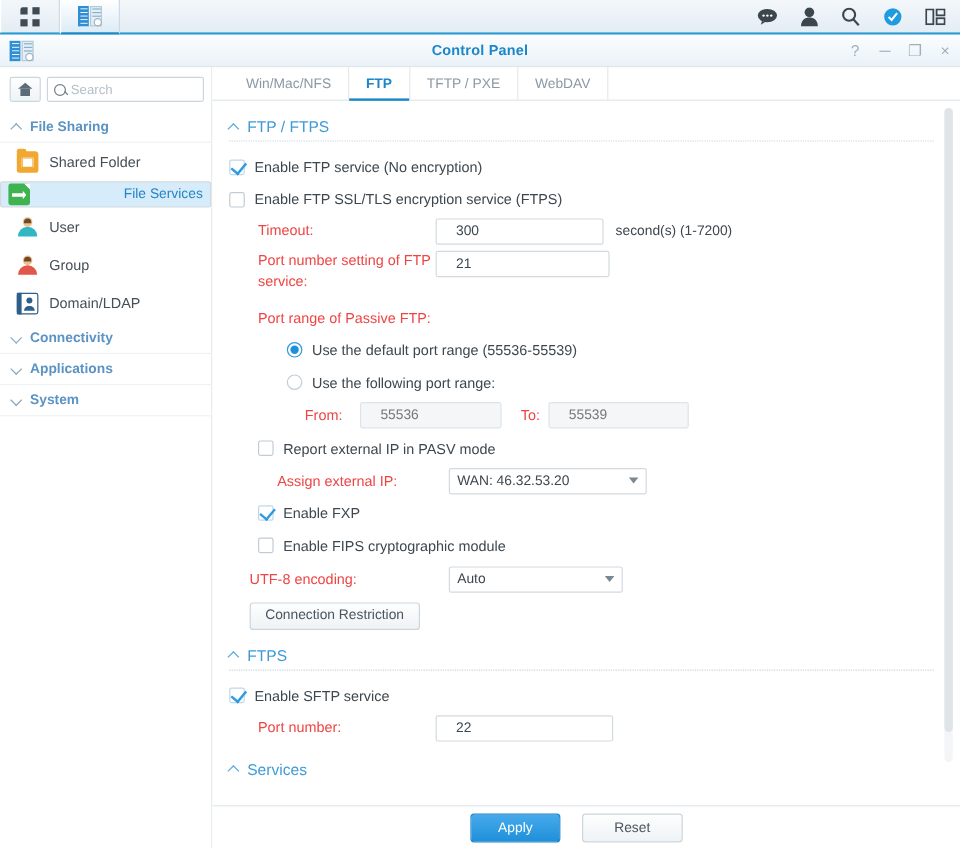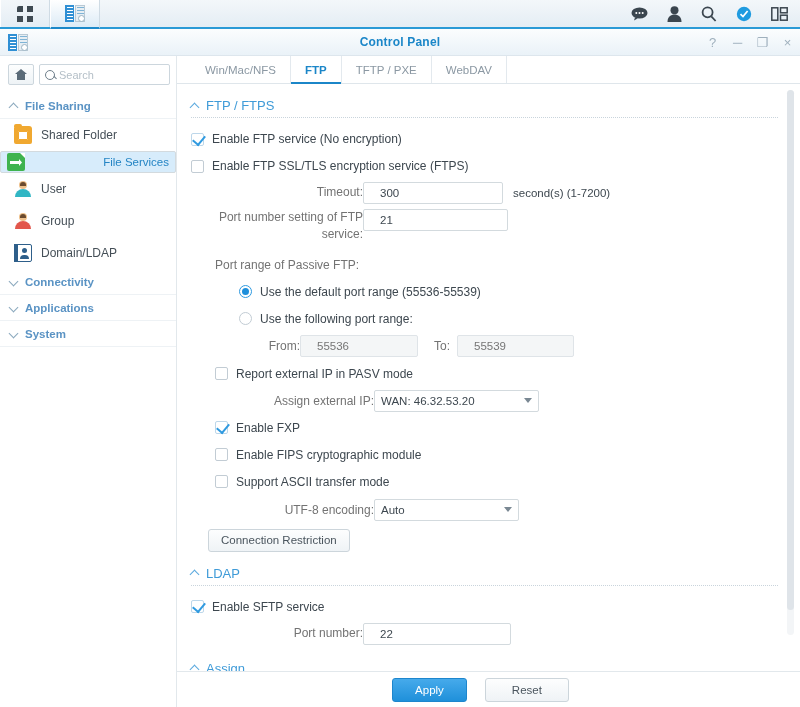--- a/index.html
+++ b/index.html
@@ -207,21 +207,21 @@
   .rb {
     width:13px; height:13px; border:1px solid #c2ccd4; background:#fff;
     border-radius:50%; flex-shrink:0; position:relative; cursor:pointer;
   }
   .rb.on { border-color:#2f9ae0; }
   .rb.on::after{
     content:''; position:absolute; left:2px; top:2px; width:7px; height:7px;
     border-radius:50%; background:#1e8fdb;
   }
 
-  .fld-lbl { font-size:12px; color:#737373;text-align:right; }
+  .fld-lbl { font-size:12px; color:#ef4444; }
   .lbl-w { width: 148px; flex-shrink:0; line-height:1.45; }
 
   .tin {
     height:22px; border:1px solid #d3dade; border-radius:2px; background:#fff;
     padding: 0 16px; font-size:11.5px; color:#3d474f;
     font-family:"Liberation Sans",sans-serif; outline:none;
   }
   .tin:disabled, .tin.dis { background:#f4f6f7; color:#b9c2c9; border-color:#dfe4e8; }
   .tin.w140{ width:140px; } .tin.w118{ width:118px; } .tin.w145{ width:145px; }
   .tin.w117{ width:117px; } .tin.w148{ width:148px; }
@@ -469,59 +469,55 @@
           </div>
 
           <div class="row ind2">
             <span class="cb on"></span>
             <span class="cb-lbl">Enable FXP</span>
           </div>
           <div class="row ind2">
             <span class="cb"></span>
             <span class="cb-lbl">Enable FIPS cryptographic module</span>
           </div>
-          <div class="row ind2">
-            <span class="cb"></span>
-            <span class="cb-lbl">Support ASCII transfer mode</span>
-          </div>
 
           <div class="row ind1" style="margin-left:17px;margin-top:6px;">
             <span class="fld-lbl" style="width:166px;">UTF-8 encoding:</span>
             <div class="sel w145">
               <span>Auto</span>
               <span class="caret"></span>
             </div>
           </div>
 
           <div class="row ind1" style="margin-left:17px;margin-top:8px;margin-bottom:14px;">
             <button class="btn">Connection Restriction</button>
           </div>
         </div>
 
         <div class="sect">
           <div class="sect-head">
             <span class="chev up"></span>
-            <span>LDAP</span>
+            <span>FTPS</span>
           </div>
           <div class="sect-rule"></div>
 
           <div class="row ind1">
             <span class="cb on"></span>
             <span class="cb-lbl">Enable SFTP service</span>
           </div>
           <div class="row ind2" style="margin-bottom:16px;">
             <span class="fld-lbl lbl-w">Port number:</span>
             <input class="tin w148" value="22" style="">
           </div>
         </div>
 
         <div class="sect">
           <div class="sect-head">
             <span class="chev up"></span>
-            <span>Assign</span>
+            <span>Services</span>
           </div>
 
         </div>
 
       </div>
 
       <div class="footer">
         <button class="btn-primary">Apply</button>
         <button class="btn-sec">Reset</button>
       </div>

